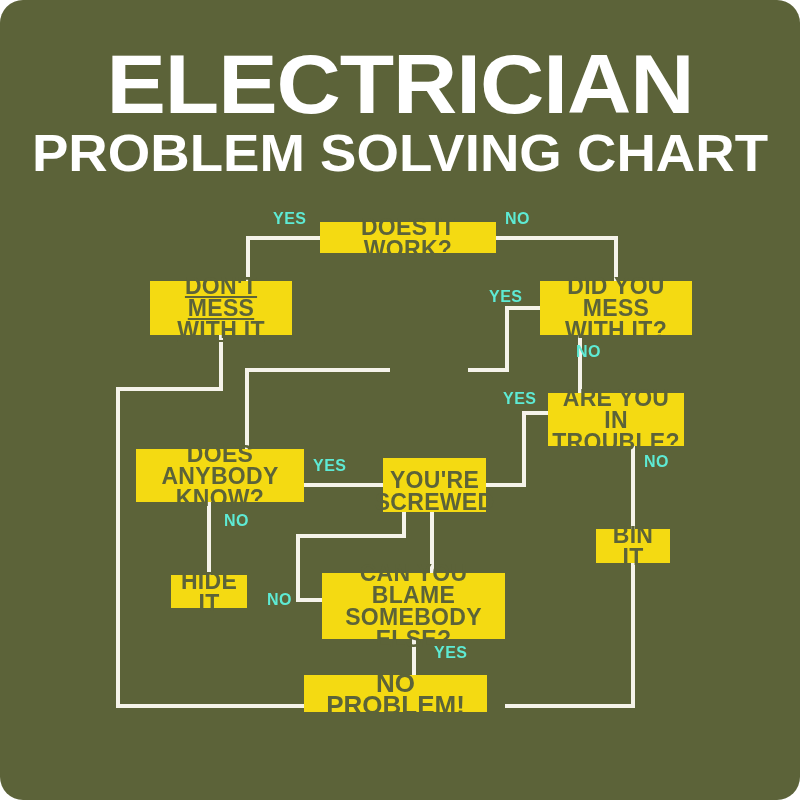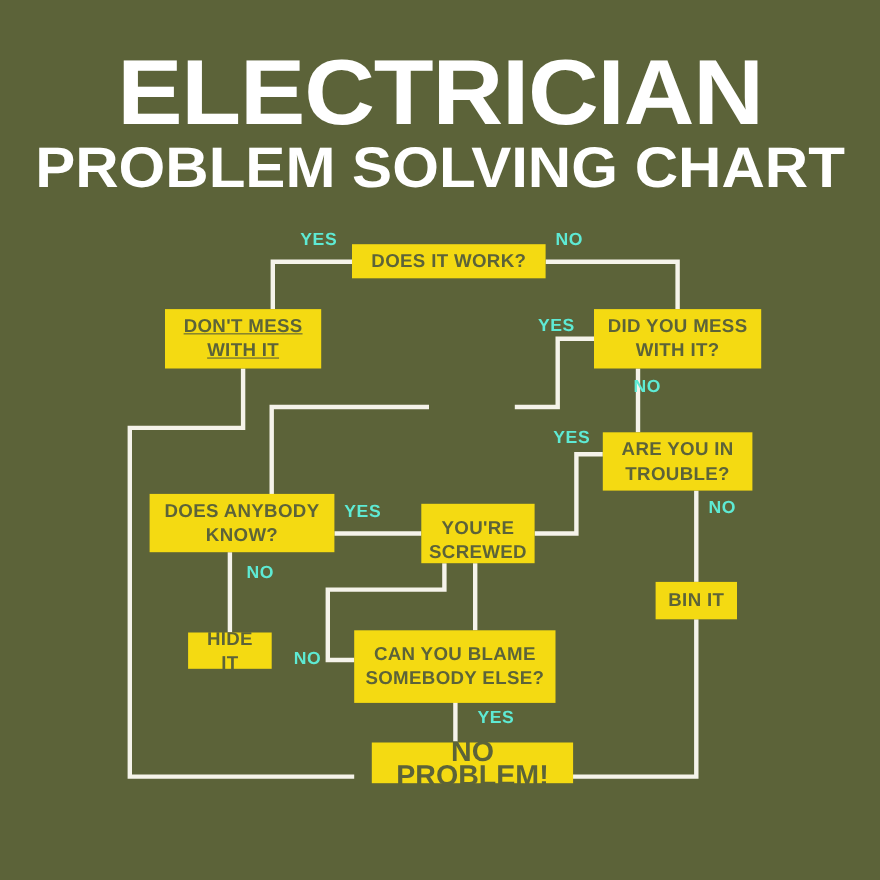--- a/index.html
+++ b/index.html
@@ -10,20 +10,21 @@
     width: 800px;
     height: 800px;
     overflow: hidden;
     font-family: "Liberation Sans", sans-serif;
   }
   #stage {
     position: relative;
     width: 800px;
     height: 800px;
     background: #5c6339;
+    border-radius: 23px;
   }
 
   
   #title-block {
     position: absolute;
     left: 0;
     top: 44px;
     width: 800px;
     text-align: center;
   }
@@ -65,21 +66,21 @@
     stroke-linejoin: miter;
   }
 
   
   .node {
     position: absolute;
     background: #f4da12;
     color: #5c6339;
     font-family: "Liberation Sans", sans-serif;
     font-weight: bold;
-    font-size: 17px;
+    font-size: 23px;
     line-height: 22px;
     letter-spacing: 0.3px;
     text-align: center;
     display: flex;
     align-items: center;
     justify-content: center;
     box-sizing: border-box;
     padding: 3px 8px;
     z-index: 3;
   }
@@ -178,21 +179,21 @@
 
   <div class="node" style="left:171px; top:575px; width:76px; height:33px;">
     <span>HIDE IT</span>
   </div>
 
   <div class="node" style="left:322px; top:573px; width:183px; height:66px;">
     <span style="white-space:pre-line;">CAN YOU BLAME
 SOMEBODY ELSE?</span>
   </div>
 
-  <div class="node big" style="left:338px; top:675px; width:183px; height:37px;">
+  <div class="node big" style="left:304px; top:675px; width:183px; height:37px;">
     <span>NO PROBLEM!</span>
   </div>
 
   <span class="edge-label" style="left:273px; top:210px;">YES</span>
   <span class="edge-label" style="left:505px; top:210px;">NO</span>
   <span class="edge-label" style="left:489px; top:288px;">YES</span>
   <span class="edge-label" style="left:576px; top:343px;">NO</span>
   <span class="edge-label" style="left:503px; top:390px;">YES</span>
   <span class="edge-label" style="left:644px; top:453px;">NO</span>
   <span class="edge-label" style="left:313px; top:457px;">YES</span>

